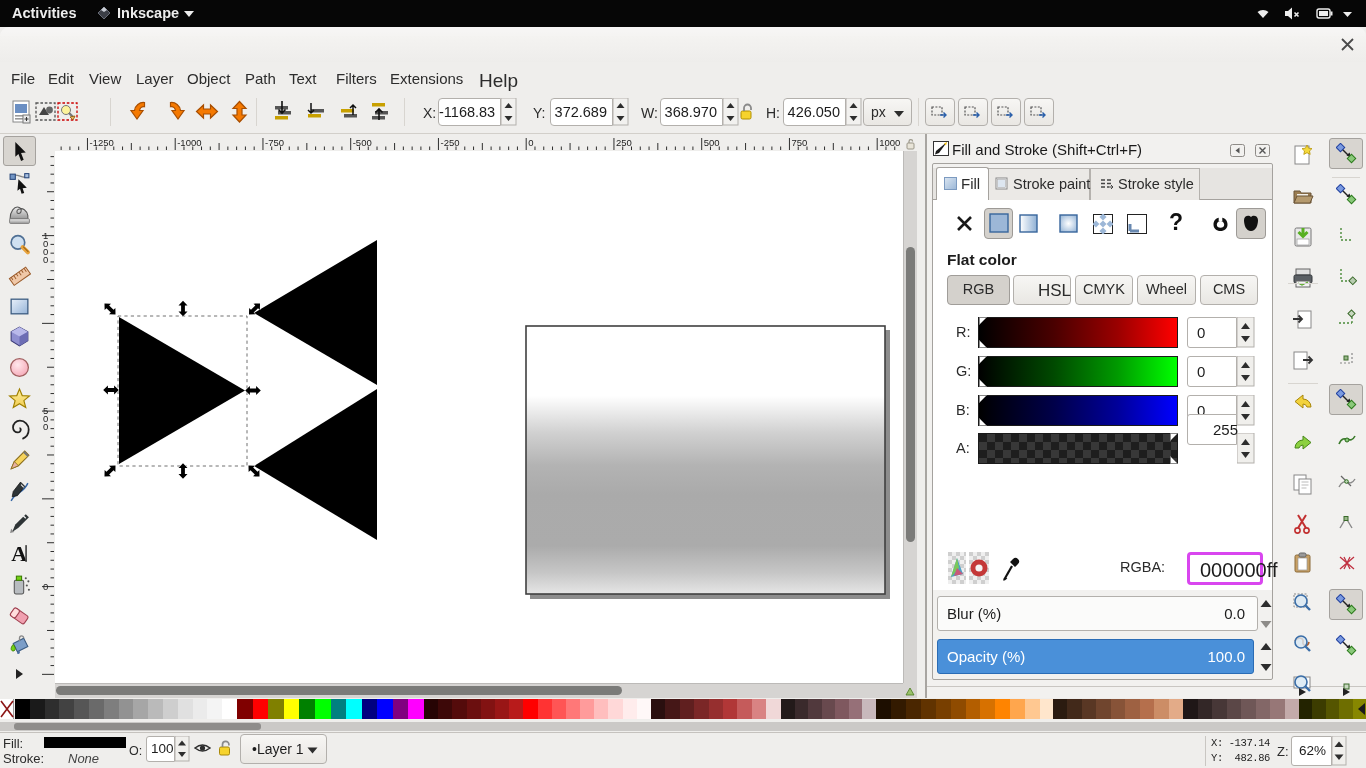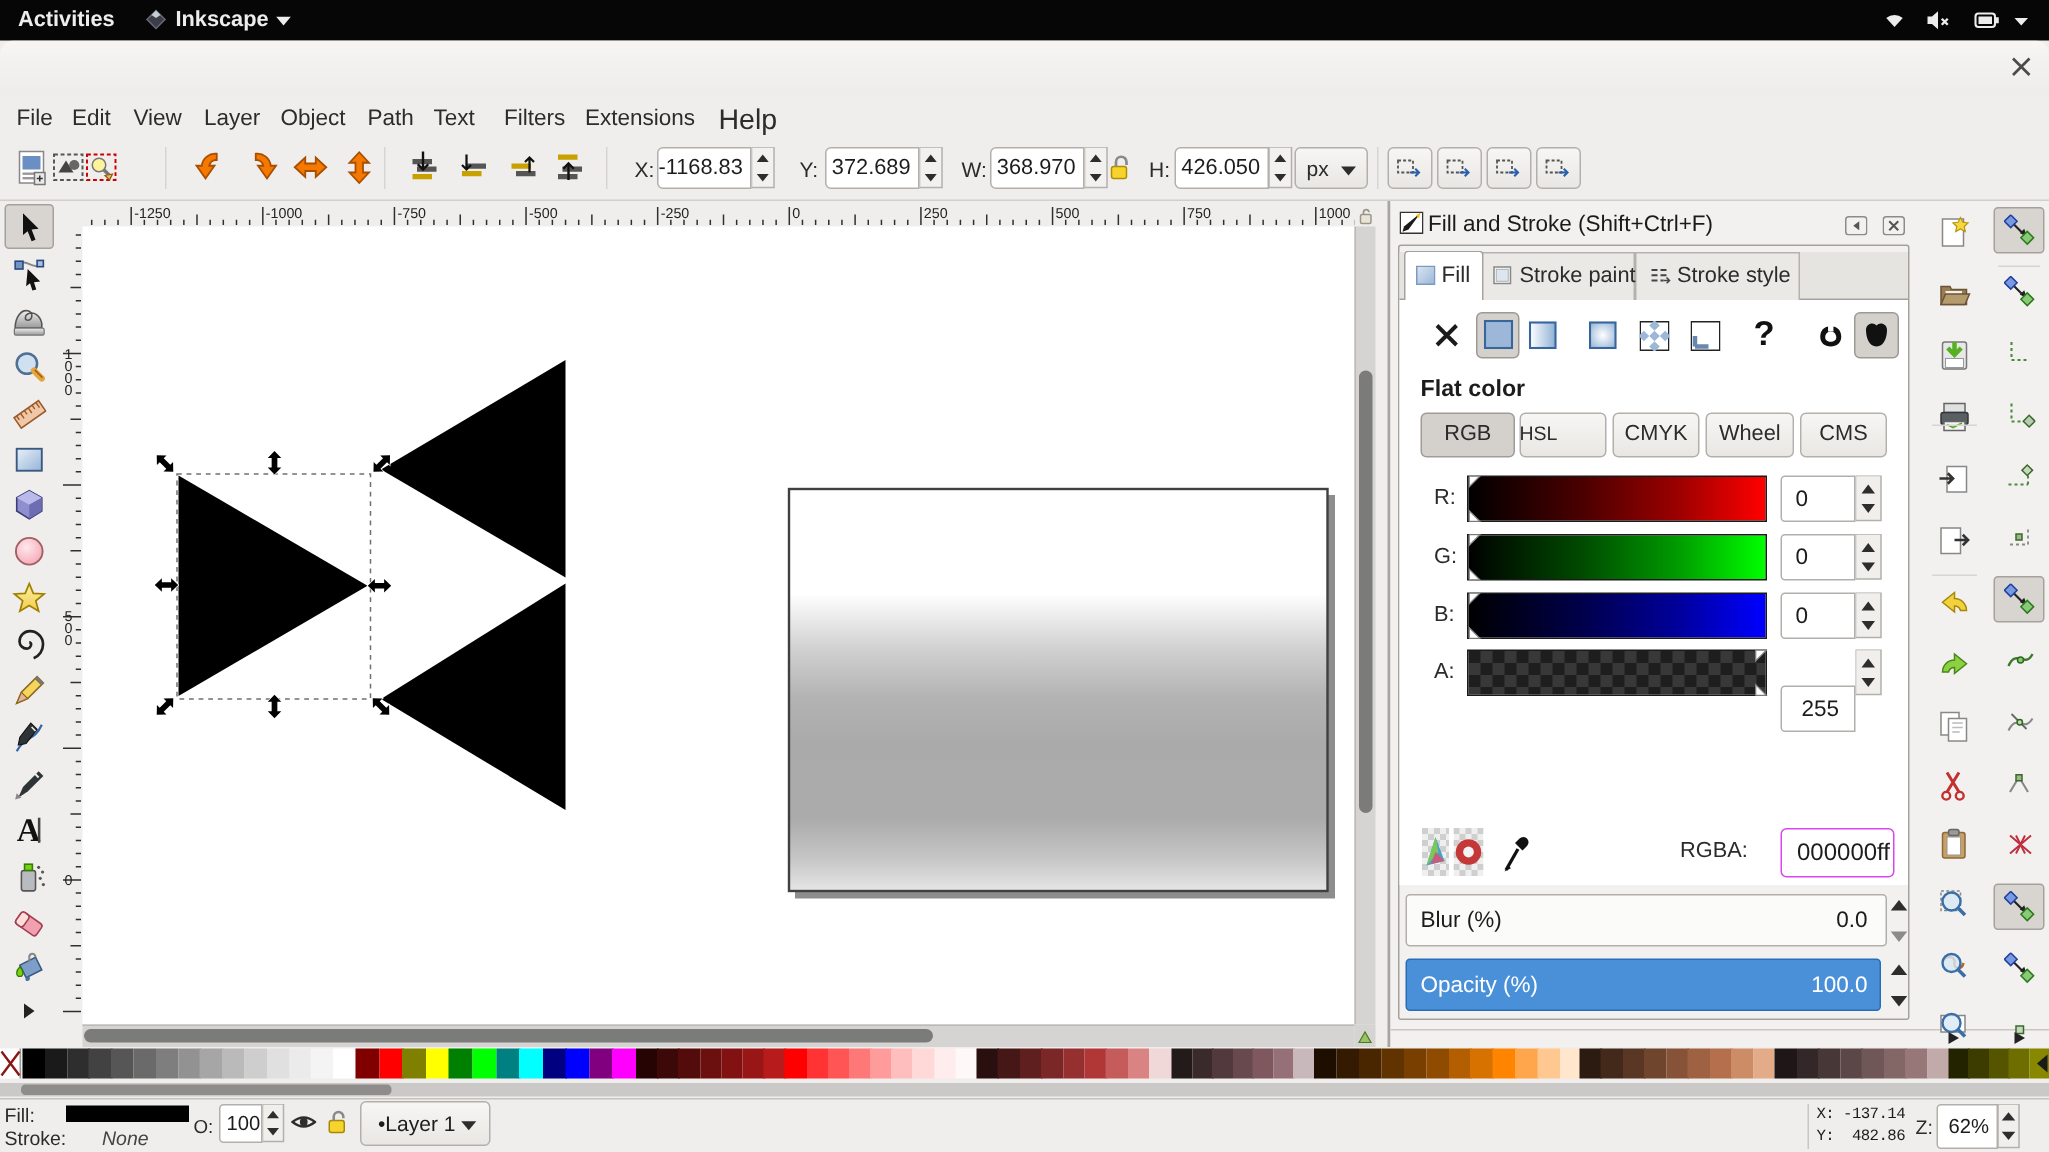--- a/index.html
+++ b/index.html
@@ -454,21 +454,21 @@
       <path d="M8 3 C10 0.5 15 1.5 15 6 C15 11 13 17 8 17 C3 17 1 11 1 6 C1 1.5 6 0.5 8 3 Z" fill="#111"></path>
     </svg>
 <div class="abs" style="left:947px;top:251px;font-size:15.5px;font-weight:bold;color:#1c1c1c">Flat color</div>
 <div class="abs" style="left:947px;top:275px;width:63px;height:30px">
       <div class="pressed" style="width:100%;height:100%"></div>
     </div>
 <div class="abs" style="left:947px;top:281px;width:63px;text-align:center;font-size:14.5px;color:#2b2b2b">RGB</div>
 <div class="abs" style="left:1013px;top:275px;width:58px;height:30px">
       <div class="btn" style="width:100%;height:100%"></div>
     </div>
-<div class="abs" style="left:1013px;top:281px;width:58px;text-align:left;font-size:13px;color:#2b2b2b">HSL</div>
+<div class="abs" style="left:1013px;top:281px;width:58px;text-align:right;font-size:17px;color:#2b2b2b">HSL</div>
 <div class="abs" style="left:1075px;top:275px;width:58px;height:30px">
       <div class="btn" style="width:100%;height:100%"></div>
     </div>
 <div class="abs" style="left:1075px;top:281px;width:58px;text-align:center;font-size:14.5px;color:#2b2b2b">CMYK</div>
 <div class="abs" style="left:1137px;top:275px;width:59px;height:30px">
       <div class="btn" style="width:100%;height:100%"></div>
     </div>
 <div class="abs" style="left:1137px;top:281px;width:59px;text-align:center;font-size:14.5px;color:#2b2b2b">Wheel</div>
 <div class="abs" style="left:1200px;top:275px;width:58px;height:30px">
       <div class="btn" style="width:100%;height:100%"></div>
@@ -505,21 +505,21 @@
       <rect x="0" y="0" width="17" height="30" fill="#f0efec" stroke="#b3b0ac"></rect>
       <path d="M8.5 6 l4.5 6 h-9 Z" fill="#2d2d2d"></path>
       <path d="M8.5 25 l-4.5 -6 h9 Z" fill="#2d2d2d"></path>
     </svg>
 <svg class="abs" style="left:979px;top:395px" width="9" height="31">
       <path d="M0.5 0.5 h7 l-7 7 Z" fill="#fff" stroke="#888" stroke-width="0.8"></path>
       <path d="M0.5 30.5 h7 l-7 -7 Z" fill="#fff" stroke="#888" stroke-width="0.8"></path>
     </svg>
 <div class="abs" style="left:956px;top:440px;font-size:14.5px;color:#2b2b2b">A:</div>
 <div class="abs" style="left:978px;top:433px;width:200px;height:31px;background:conic-gradient(#383838 0 25%,#1e1e1e 25% 50%,#383838 50% 75%,#1e1e1e 75%);background-size:16px 16px;border:1px solid #1a1a1a"></div>
-<div class="abs" style="left:1187px;top:457px;width:50px;height:31px;background:#fff;border:1px solid #b3b0ac;border-radius:3px 0 0 3px;font-size:15px;color:#1c1c1c;line-height:29px;padding-left:13px">255</div>
+<div class="abs" style="left:1187px;top:414px;width:50px;height:31px;background:#fff;border:1px solid #b3b0ac;border-radius:3px 0 0 3px;font-size:15px;color:#1c1c1c;line-height:29px;padding-left:25px">255</div>
 <svg class="abs" style="left:1237px;top:433px" width="18" height="31">
       <rect x="0" y="0" width="17" height="30" fill="#f0efec" stroke="#b3b0ac"></rect>
       <path d="M8.5 6 l4.5 6 h-9 Z" fill="#2d2d2d"></path>
       <path d="M8.5 25 l-4.5 -6 h9 Z" fill="#2d2d2d"></path>
     </svg>
 <svg class="abs" style="left:1170px;top:433px" width="9" height="31">
       <path d="M0.5 0.5 h7 l-7 7 Z" fill="#fff" stroke="#888" stroke-width="0.8"></path>
       <path d="M0.5 30.5 h7 l-7 -7 Z" fill="#fff" stroke="#888" stroke-width="0.8"></path>
     </svg>
 <svg class="abs" style="left:948px;top:552px" width="18" height="32">
@@ -572,21 +572,21 @@
       <rect x="12" y="28" width="4" height="4" fill="#cfcfcf"></rect>
       <circle cx="10" cy="16" r="8.5" fill="#c43838"></circle>
       <circle cx="10" cy="16" r="3.6" fill="#f4f4f4"></circle>
     </svg>
 <svg class="abs" style="left:1001px;top:553px" width="19" height="30">
       <path d="M3 27 L11 13" stroke="#111" stroke-width="2.2"></path>
       <path d="M9 9 l5 5 3 -3 a3 3 0 0 0 -5 -5 Z" fill="#111"></path>
       <path d="M2 28 l2.5 -4 1.8 1.8 Z" fill="#111"></path>
     </svg>
 <div class="abs" style="left:1120px;top:559px;width:63px;text-align:left;font-size:14.5px;color:#2b2b2b">RGBA:</div>
-<div class="abs" style="left:1187px;top:552px;width:76px;height:33px;background:#fff;border:1px solid #d946ef;border-radius:4px;font-size:16px;color:#1c1c1c;line-height:31px;padding-left:10px">000000ff</div>
+<div class="abs" style="left:1187px;top:552px;width:76px;height:33px;background:#fff;border:3px solid #d946ef;border-radius:4px;font-size:20px;color:#1c1c1c;line-height:31px;padding-left:10px">000000ff</div>
 <div class="abs" style="left:937px;top:596px;width:321px;height:35px;background:#fbfbfa;border:1px solid #b3b0ac;border-radius:3px"></div>
 <div class="abs" style="left:947px;top:605px;font-size:15px;color:#1c1c1c">Blur (%)</div>
 <div class="abs" style="left:1150px;top:605px;width:95px;text-align:right;font-size:15px;color:#1c1c1c">0.0</div>
 <svg class="abs" style="left:1258px;top:598px" width="16" height="32">
       <path d="M8 2 l5.5 7 h-11 Z" fill="#2d2d2d"></path>
       <path d="M8 30 l-5.5 -7 h11 Z" fill="#8d8b88"></path>
     </svg>
 <div class="abs" style="left:937px;top:639px;width:317px;height:35px;background:#4a90d9;border:1px solid #2a6cb5;border-radius:3px"></div>
 <div class="abs" style="left:947px;top:648px;font-size:15px;color:#fff">Opacity (%)</div>
 <div class="abs" style="left:1145px;top:648px;width:100px;text-align:right;font-size:15px;color:#fff">100.0</div>

